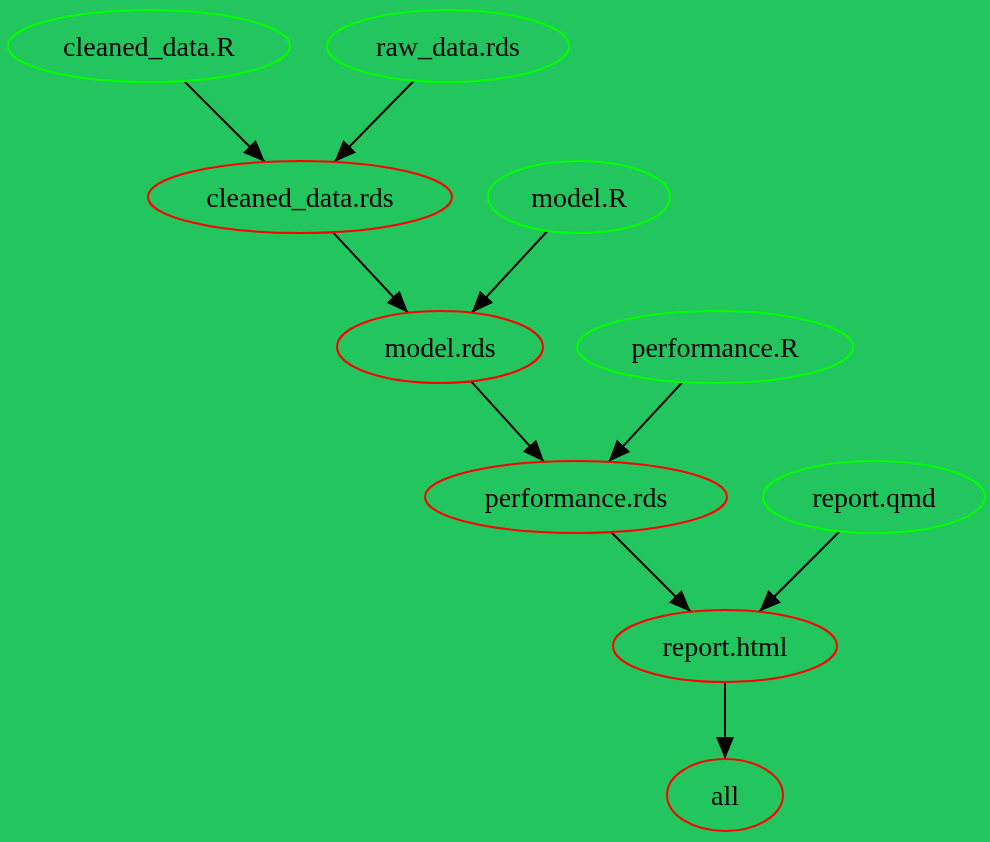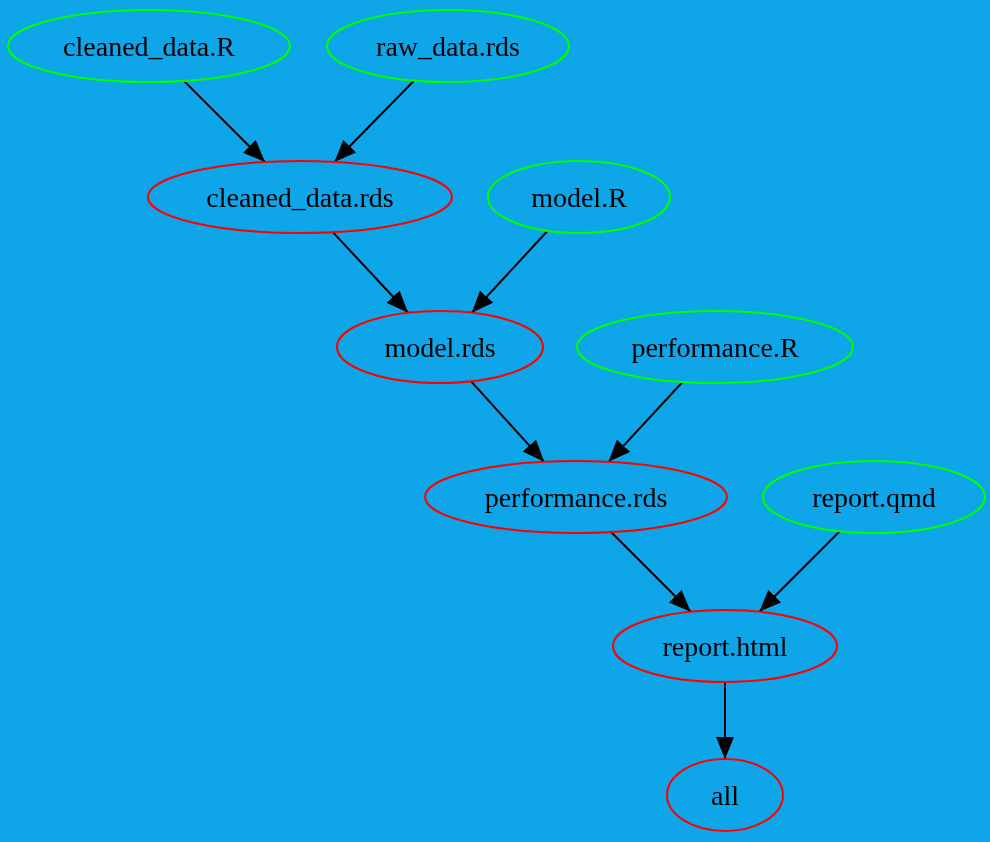--- a/index.html
+++ b/index.html
@@ -3,21 +3,21 @@
 <meta charset="utf-8">
 <style>
   html, body {
     margin: 0;
     padding: 0;
     background: #ffffff;
   }
   .canvas {
     width: 990px;
     height: 842px;
-    background: #0ea5e9;
+    background: #22c55e;
     overflow: hidden;
   }
   svg { display: block; }
   text.node-label {
     font-family: "Liberation Serif", "DejaVu Serif", serif;
     text-anchor: middle;
     dominant-baseline: central;
   }
 </style>
 </head>

